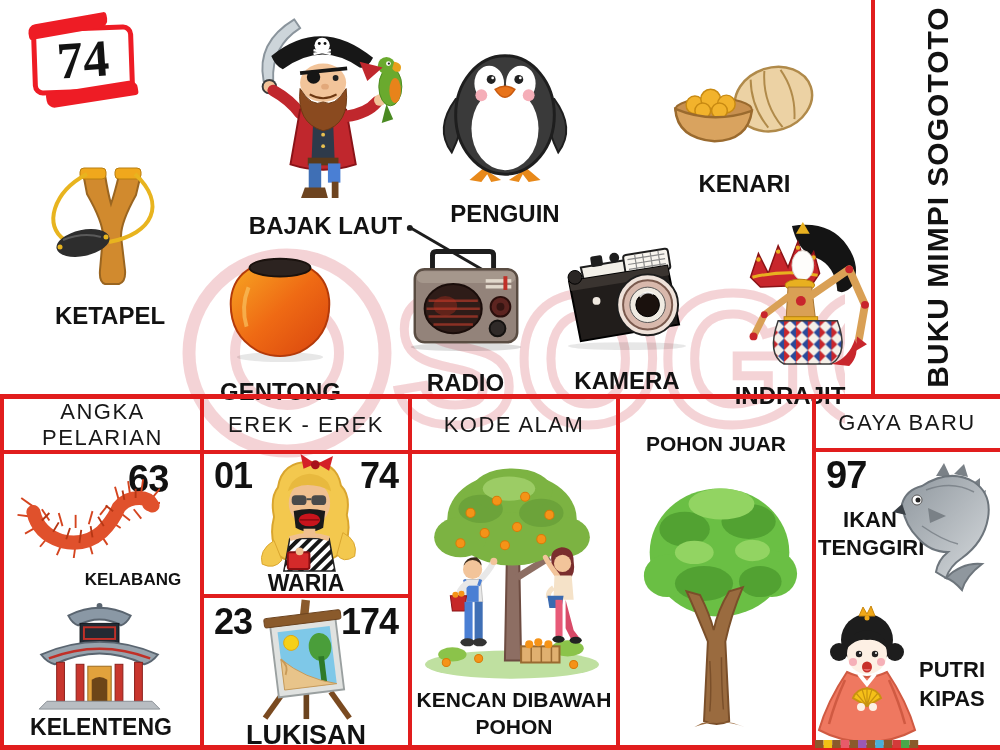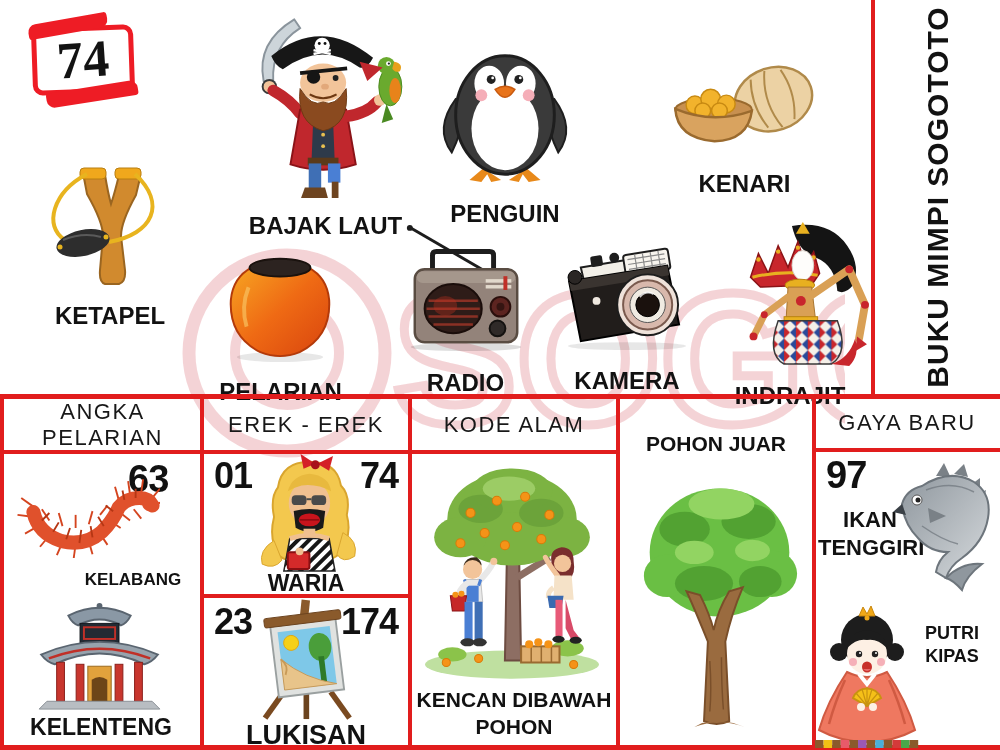--- a/index.html
+++ b/index.html
@@ -160,21 +160,21 @@
           <stop offset="0" stop-color="#f7a823"></stop>
             <stop offset="0.5" stop-color="#ef6a14"></stop>
             <stop offset="1" stop-color="#d8440e"></stop>
         </linearGradient>
       </defs>
       <ellipse cx="62" cy="113" rx="44" ry="5" fill="#00000018"></ellipse>
       <path d="M33,22 Q14,32 12,55 Q10,92 42,108 Q62,116 82,108 Q114,92 112,55 Q110,32 91,22 Q62,14 33,22 Z" fill="url(#gpot)" stroke="#b33a0a" stroke-width="2"></path>
       <ellipse cx="62" cy="22" rx="31" ry="9" fill="#2c2320" stroke="#1a120e" stroke-width="2"></ellipse>
       <path d="M30,42 Q22,62 28,82" stroke="#f8c060" stroke-width="4" opacity="0.7" fill="none"></path>
     </svg>
-    <div class="item-label">PELARIAN</div>
+    <div class="item-label">GENTONG</div>
   </div>
 
   <div class="item" style="left:398px; top:222px; width:135px;">
     <svg width="135" height="133" viewBox="0 0 135 135">
       <line x1="12" y1="6" x2="84" y2="48" stroke="#1d1d1d" stroke-width="3"></line>
       <circle cx="11" cy="6" r="3" fill="#1d1d1d"></circle>
       <path d="M34,48 L34,34 Q34,30 38,30 L92,30 Q96,30 96,34 L96,48" fill="none" stroke="#1d1d1d" stroke-width="5"></path>
       <ellipse cx="68" cy="127" rx="56" ry="4" fill="#00000022"></ellipse>
       <rect x="16" y="48" width="104" height="74" rx="10" fill="#93837a" stroke="#594c42" stroke-width="2.5"></rect>
       <rect x="18" y="50" width="100" height="12" rx="6" fill="#a5978c"></rect>
@@ -501,15 +501,15 @@
       <rect x="34.4" y="134" width="8.6" height="8" fill="#8a5a2b"></rect>
       <rect x="43" y="134" width="8.6" height="8" fill="#9b59b6"></rect>
       <rect x="51.6" y="134" width="8.6" height="8" fill="#8a5a2b"></rect>
       <rect x="60.2" y="134" width="8.6" height="8" fill="#4ab0d9"></rect>
       <rect x="68.8" y="134" width="8.6" height="8" fill="#8a5a2b"></rect>
       <rect x="77.4" y="134" width="8.6" height="8" fill="#d43a3a"></rect>
       <rect x="86" y="134" width="8.6" height="8" fill="#4aa84a"></rect>
       <rect x="94.6" y="134" width="8.6" height="8" fill="#8a5a2b"></rect>
     </g>
   </svg>
-  <div class="cell-label" style="left:906px; top:622px; width:92px; font-size:18px; line-height:1.3;">PUTRI KIPAS</div>
+  <div class="cell-label" style="left:906px; top:656px; width:92px; font-size:22px; line-height:1.3;">PUTRI KIPAS</div>
 
 </div>
 
 </body></html>

